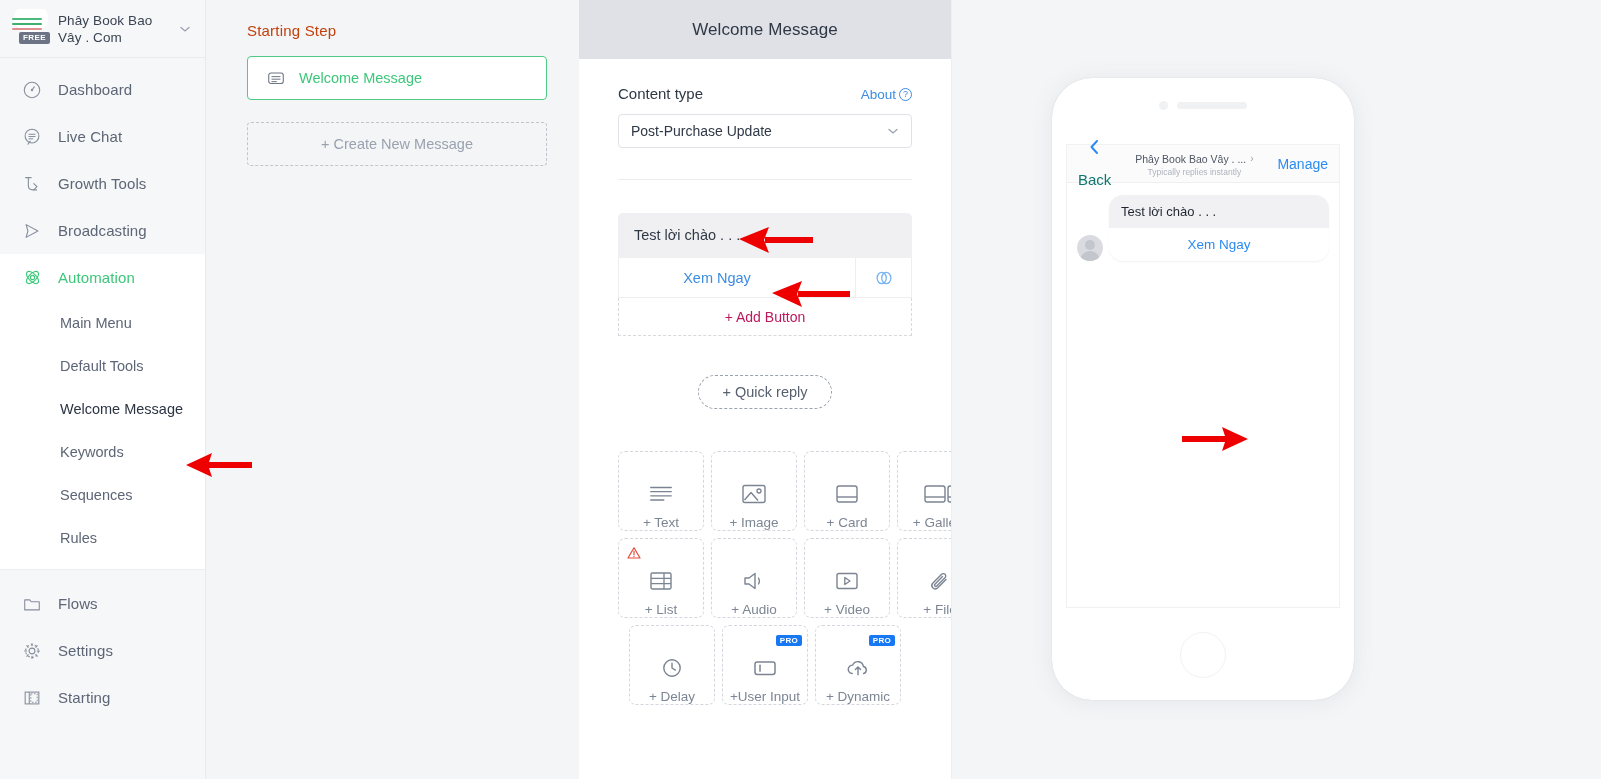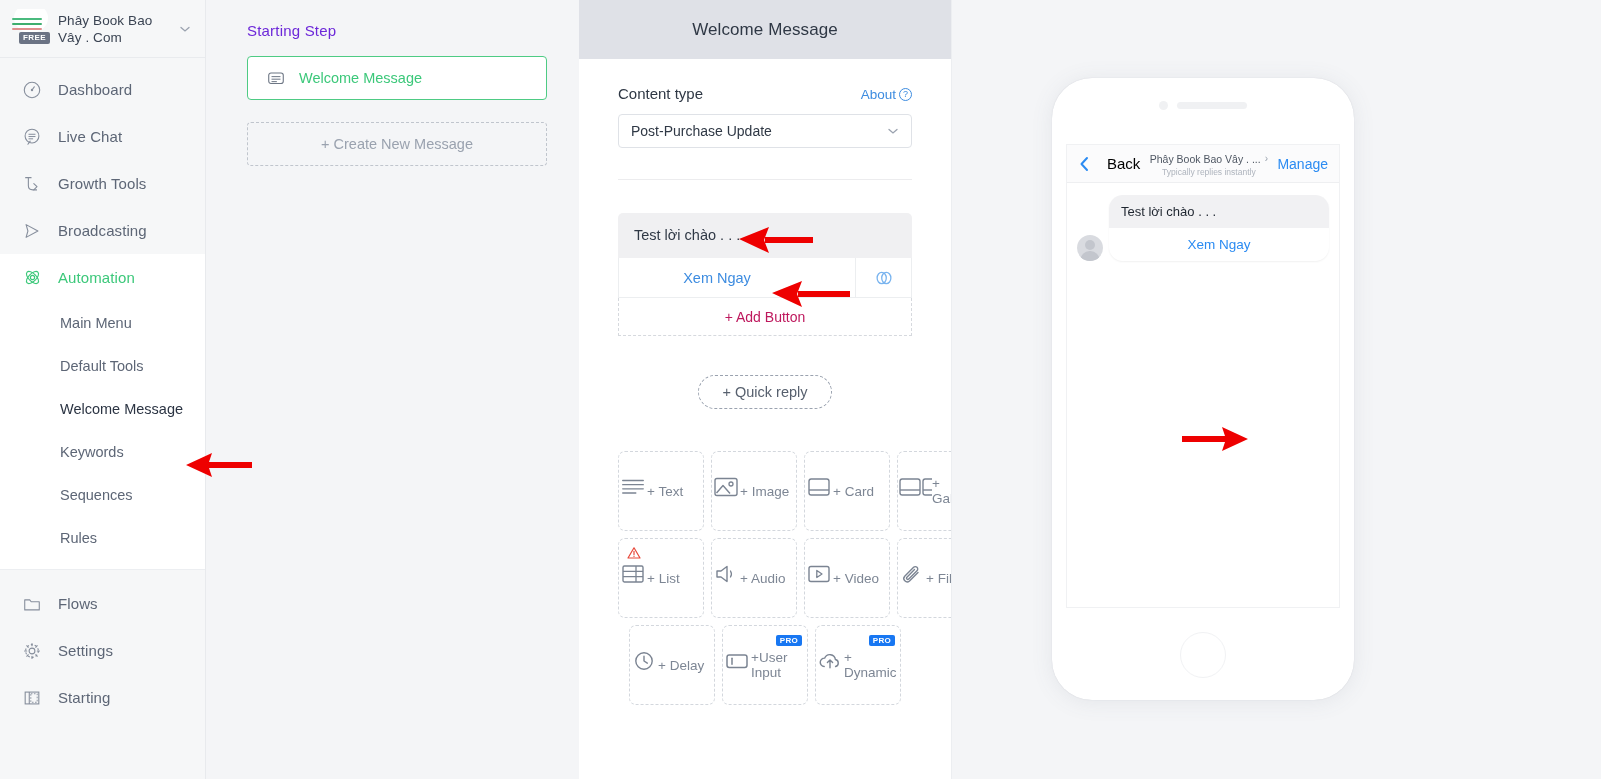--- a/index.html
+++ b/index.html
@@ -71,21 +71,21 @@
   }
   .subnav-item.selected { color: #2b3443; }
   .nav-bottom { padding-top: 10px; border-top: 1px solid #eceef1; background: #f6f7f8; }
   .nav-bottom .nav-item { height: 47px; }
 
   
   .steps-col {
     width: 373px; flex: 0 0 373px; background: #f4f5f7; padding: 22px 32px 0 41px;
     position: relative;
   }
-  .steps-title { font-size: 15px; color: #6d28d9; margin-bottom: 17px; letter-spacing: .2px;}
+  .steps-title { font-size: 15px; color: #c2410c; margin-bottom: 17px; letter-spacing: .2px;}
   .step-card {
     height: 44px; background: #fff; border: 1px solid #4ecb84; border-radius: 4px;
     display: flex; align-items: center; padding-left: 18px; cursor: pointer;
   }
   .step-card .sico { color: #6d7684; display: flex; align-items: center; }
   .step-card .slbl { color: #3cc87a; font-size: 14.5px; padding-left: 13px; }
   .create-new {
     margin-top: 22px; height: 44px; border: 1px dashed #c0c5cd; border-radius: 4px;
     display: flex; align-items: center; justify-content: center;
     color: #9aa2af; font-size: 14.5px; cursor: pointer;
@@ -142,21 +142,21 @@
   .quick-reply {
     border: 1px dashed #9aa2af; border-radius: 20px; padding: 8px 23px;
     font-size: 14.5px; color: #57606e; cursor: pointer; background: #fff;
   }
 
   .tiles { margin-top: 42px; }
   .tile-row { display: flex; gap: 7px; margin-bottom: 7px; }
   .tile-row.center { justify-content: center; }
   .tile {
     width: 86px; height: 80px; border: 1px dashed #d3d7dd; border-radius: 7px;
-    display: flex; flex-direction: row; align-items: center; justify-content: flex-start;
+    display: flex; flex-direction: column; align-items: center; justify-content: flex-end;
     color: #7d8694; font-size: 13.5px; cursor: pointer; position: relative; background: #fff;
     flex: 0 0 86px;
   }
   .tile .tico { color: #7b8492; margin-bottom: 9px; display: flex; }
   .tile .tlbl { color: #7d8694; }
   .tile .warn { position: absolute; left: 8px; top: 7px; color: #e8483a; }
   .tile .pro {
     position: absolute; right: 5px; top: 9px; background: #1877f2; color: #fff;
     font-size: 8px; font-weight: bold; border-radius: 2px; padding: 1px 4px; letter-spacing: .3px;
   }
@@ -177,21 +177,21 @@
     width: 46px; height: 46px; border-radius: 50%; border: 1px solid #f1f2f4;
   }
   .phone-screen {
     position: absolute; left: 14px; top: 66px; right: 14px; height: 464px;
     background: #fff; border: 1px solid #f0f1f3;
   }
   .chat-head {
     height: 38px; background: #fbfbfc; border-bottom: 1px solid #eeeff1;
     display: flex; align-items: center; padding: 0 11px; gap: 6px;
   }
-  .chat-back { color: #000000; font-size: 15px; display: flex; align-items: center; gap: 16px; cursor: pointer; }
+  .chat-back { color: #0f766e; font-size: 15px; display: flex; align-items: center; gap: 16px; cursor: pointer; flex-direction: column; }
   .chat-center { flex: 1; text-align: center; line-height: 1.05; }
   .chat-center .name { font-size: 10.5px; color: #4f5763; display: inline-flex; align-items: flex-start; gap: 4px; }
   .chat-center .name .chev { color: #9aa2af; font-size: 10px; }
   .chat-center .sub { font-size: 8.5px; color: #aeb4bd; margin-top: 2px; }
   .chat-manage { color: #2b8bf2; font-size: 14px; cursor: pointer; }
   .chat-body { padding: 12px 10px 0 10px; position: relative; }
   .msg-row { display: flex; align-items: flex-end; gap: 6px; }
   .avatar {
     width: 26px; height: 26px; border-radius: 50%; background: #d9dbe0; flex: 0 0 26px;
     position: relative; overflow: hidden;

